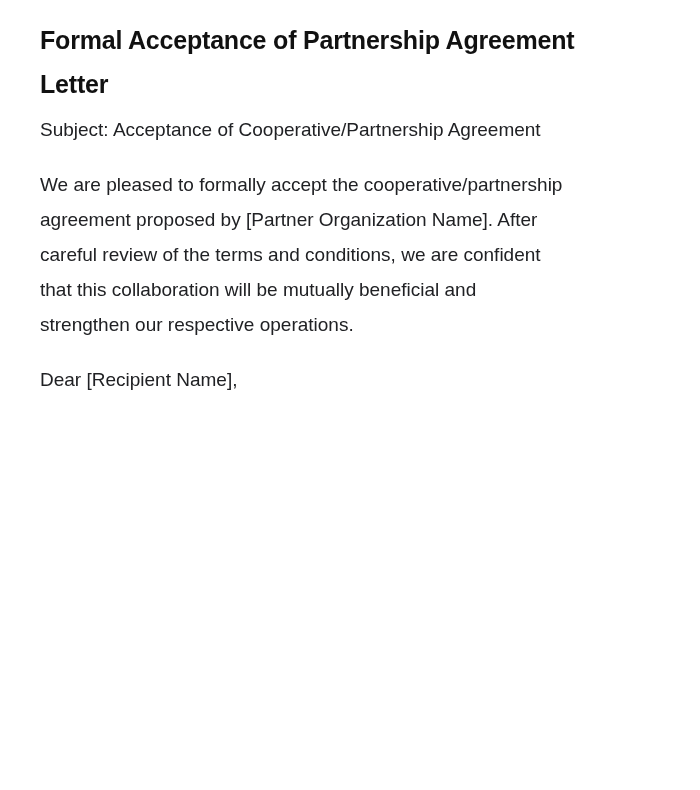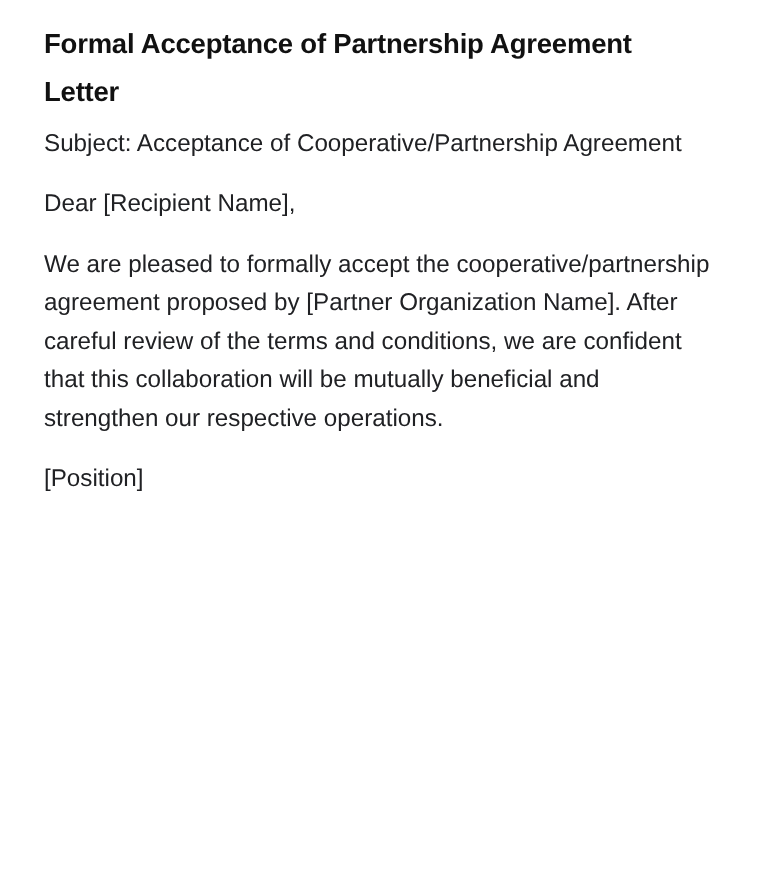--- a/index.html
+++ b/index.html
@@ -23,44 +23,43 @@
   .doc h1 {
     font-size: 25px;
     line-height: 44px;
     font-weight: 700;
     margin: 0 0 6px 0;
     color: var(--title-color, #111111);
     white-space: pre-line;
     letter-spacing: -0.2px;
   }
   .doc p {
-    font-size: 22px;
+    font-size: 19px;
     line-height: 35px;
     font-weight: 400;
     margin: 0 0 20px 0;
     color: var(--body-color, #202124);
     white-space: pre-line;
     max-width: 620px;
   }
 </style>
 </head>
 <body>
 
 <div class="doc">
   <h1>Formal Acceptance of Partnership Agreement
 Letter</h1>
 
   <p>Subject: Acceptance of Cooperative/Partnership Agreement</p>
 
-  <p>Dear [Recipient Name],</p>
-
   <p>We are pleased to formally accept the cooperative/partnership
 agreement proposed by [Partner Organization Name]. After
 careful review of the terms and conditions, we are confident
 that this collaboration will be mutually beneficial and
 strengthen our respective operations.</p>
 
+  <p>Dear [Recipient Name],</p>
 
 
 
-  <p>[Position]</p>
+
 
 </div>
 
 </body></html>

